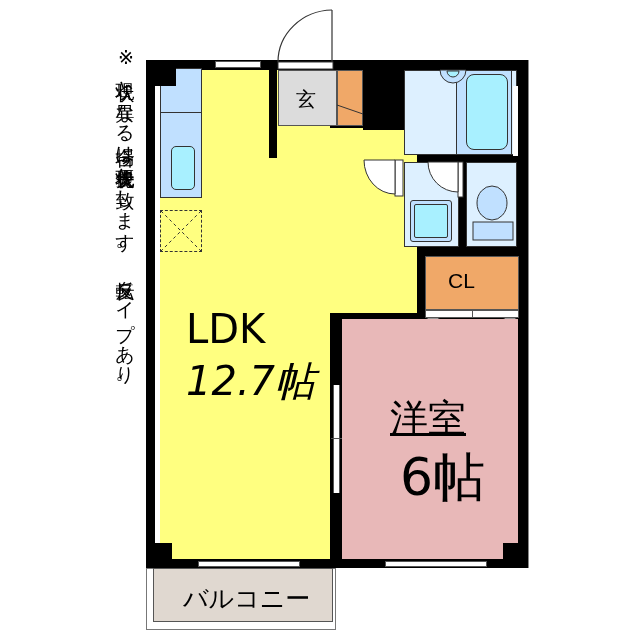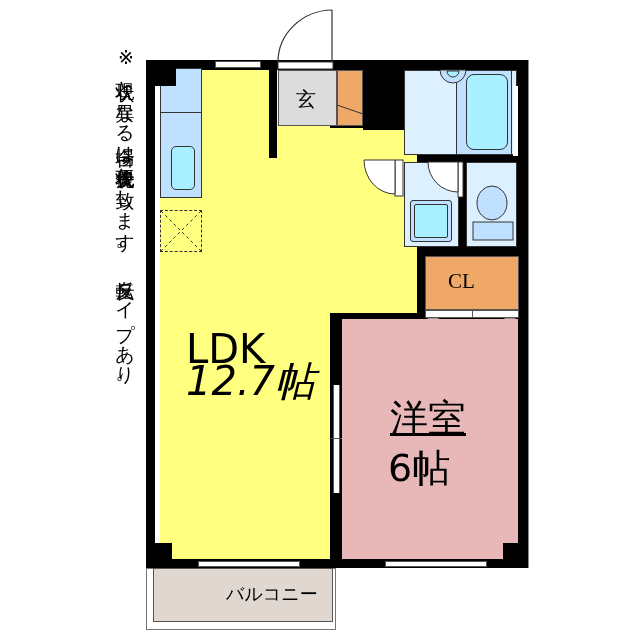--- a/index.html
+++ b/index.html
@@ -83,44 +83,44 @@
   <svg class="abs" width="48" height="40" style="left:362px;top:158px;">
     <rect x="33" y="2" width="8" height="36" fill="#fff" stroke="#333" stroke-width="1"></rect>
     <path d="M2,2 L33,2 L33,36 A31,34 0 0 1 2,2 Z" fill="#fff" stroke="#333" stroke-width="1"></path>
   </svg>
   <svg class="abs" width="40" height="40" style="left:424px;top:158px;">
     <rect x="34" y="4" width="5" height="35" fill="#fff" stroke="#333" stroke-width="1"></rect>
     <path d="M34,4 L4,4 A30,30 0 0 0 34,34 Z" fill="#fff" stroke="#333" stroke-width="1"></path>
   </svg>
 
   <div class="abs" style="left:425px;top:256px;width:94px;height:54px;background:#f0a868;border:1px solid #555;"></div>
-  <div class="room-label" style="left:448px;top:269px;font-size:21px;font-family:Liberation Serif, serif;">CL</div>
+  <div class="room-label" style="left:448px;top:269px;font-size:21px;font-family:Liberation Sans, sans-serif;">CL</div>
   <div class="abs" style="left:425px;top:310px;width:94px;height:8px;background:#fff;border:1px solid #555;"></div>
   <div class="abs" style="left:472px;top:310px;width:1px;height:8px;background:#555;"></div>
   <svg class="abs" width="20" height="18" style="left:426px;top:318px;">
     <polygon points="1,0 13,0 7,16" fill="#fff" stroke="#333" stroke-width="1"></polygon>
   </svg>
   <svg class="abs" width="20" height="18" style="left:503px;top:318px;">
     <polygon points="1,0 13,0 7,16" fill="#fff" stroke="#333" stroke-width="1"></polygon>
   </svg>
 
   <div class="abs" style="left:342px;top:319px;width:176px;height:240px;background:#e8b8b8;"></div>
   <div class="abs wall" style="left:503px;top:543px;width:15px;height:16px;"></div>
   <div class="room-label" style="left:390px;top:393px;font-size:38px;text-decoration:underline;">洋室</div>
-  <div class="room-label" style="left:388px;top:443px;font-size:38px;text-align:right;">6帖</div>
+  <div class="room-label" style="left:400px;top:443px;font-size:52px;text-align:right;">6帖</div>
 
   <div class="abs" style="left:333px;top:385px;width:7px;height:108px;background:#fff;border-left:1px solid #555;border-right:1px solid #555;"></div>
   <div class="abs" style="left:331px;top:438px;width:11px;height:1px;background:#555;"></div>
 
   <div class="abs wall" style="left:155px;top:543px;width:17px;height:16px;"></div>
 
-  <div class="room-label" style="left:186px;top:306px;font-size:40px;margin-top:20px;">LDK</div>
+  <div class="room-label" style="left:186px;top:306px;font-size:40px;">LDK</div>
   <div class="room-label" style="left:186px;top:354px;font-size:40px;font-style:italic;">12.7帖</div>
 
   <div class="abs window" style="left:198px;top:561px;width:102px;height:6px;"></div>
   <div class="abs window" style="left:385px;top:561px;width:102px;height:6px;"></div>
 
   <div class="abs" style="left:528px;top:60px;width:1px;height:508px;background:#888;"></div>
 
   <div class="abs" style="left:146px;top:568px;width:190px;height:62px;border:1px solid #777;background:#fff;"></div>
   <div class="abs" style="left:153px;top:568px;width:180px;height:54px;background:#e0d8d0;border:1px solid #555;"></div>
-  <div class="room-label" style="left:183px;top:582px;font-size:18px;margin-left:43px;">バルコニー</div>
+  <div class="room-label" style="left:183px;top:582px;font-size:25px;">バルコニー</div>
 </div>
 
 </body></html>

